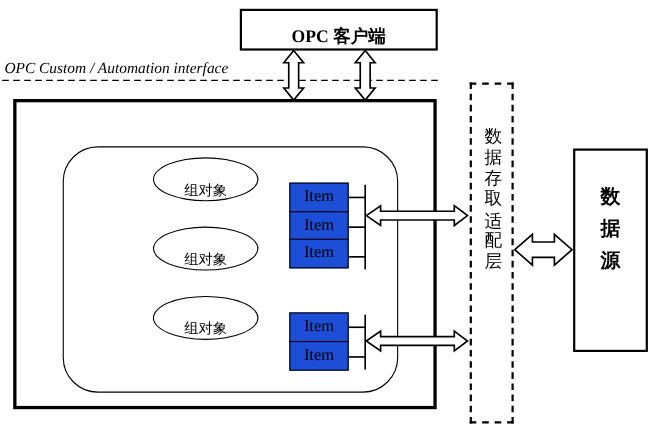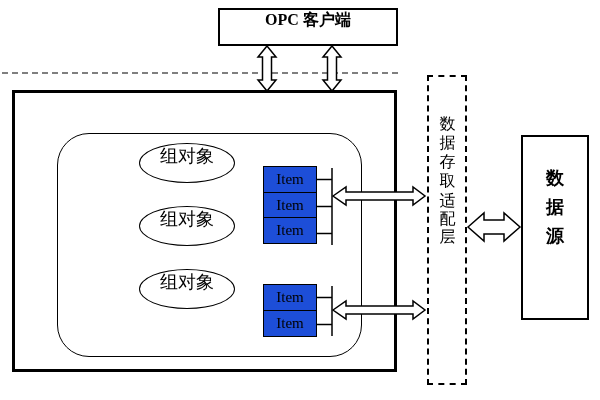--- a/index.html
+++ b/index.html
@@ -2,38 +2,38 @@
 <html><head>
 <meta charset="utf-8">
 <style>
   html,body{margin:0;padding:0;background:#ffffff;}
   #stage{
     position:relative;width:600px;height:400px;background:#ffffff;
     font-family:"Liberation Sans",sans-serif;color:#000;overflow:hidden;
   }
   .abs{position:absolute;box-sizing:border-box;}
   .box{border:2px solid #000;background:#fff;}
-  .center{display:flex;align-items:flex-start;justify-content:center;}
+  .center{display:flex;align-items:flex-end;justify-content:center;}
 
   .client-box{left:218px;top:8px;width:180px;height:38px;
     font:bold 16px "Liberation Serif",serif;}
   .iface-label{left:4px;top:55px;width:230px;height:17px;
     font:italic 14px "Liberation Serif",serif;white-space:nowrap;}
 
   .server-box{left:12px;top:90px;width:385px;height:282px;border-width:3px;}
   .server-label{left:22px;top:97px;font:bold 17px "Liberation Serif",serif;white-space:nowrap;}
 
   .rounded-rect{left:57px;top:133px;width:305px;height:224px;
     border:1.5px solid #000;border-radius:32px;background:transparent;}
 
   .srv-obj{left:60px;top:142px;width:70px;text-align:center;
     font:15px "Liberation Sans",sans-serif;line-height:21px;}
 
   .ellipse{width:96px;height:40px;border:1.5px solid #000;border-radius:50%;
-    background:#fff;font-size:18px;}
+    background:#fff;font-size:13px;}
   .e1{left:139px;top:143px;} .e2{left:139px;top:206px;} .e3{left:139px;top:269px;}
 
   .item-stack{display:flex;flex-direction:column;}
   .stack-top{left:263px;top:166px;}
   .stack-bottom{left:263px;top:284px;}
   .item-box{width:54px;height:27px;border:1.5px solid #000;background:#1d4ed8;
     box-sizing:border-box;display:flex;align-items:center;justify-content:center;
     font:15px "Liberation Serif",serif;}
   .item-box + .item-box{margin-top:-1.5px;}
 
@@ -92,20 +92,21 @@
   <div class="abs box ds-box">
     <div class="adapter-label-wrap">
       <span class="abs vtext ds-label">数据源</span>
     </div>
   </div>
 
   <div class="abs box client-box center">
     <span>OPC 客户端</span>
   </div>
 
+  <div class="abs iface-label">OPC Custom / Automation interface</div>
 
   <svg class="overlay" width="600" height="400" viewBox="0 0 600 400">
 
     <line class="dash" x1="2" y1="73" x2="400" y2="73"></line>
 
     <g>
       <line class="wire" x1="332" y1="168" x2="332" y2="245"></line>
       <line class="wire" x1="317" y1="179.5" x2="332" y2="179.5"></line>
       <line class="wire" x1="317" y1="206.5" x2="332" y2="206.5"></line>
       <line class="wire" x1="317" y1="233.5" x2="332" y2="233.5"></line>

